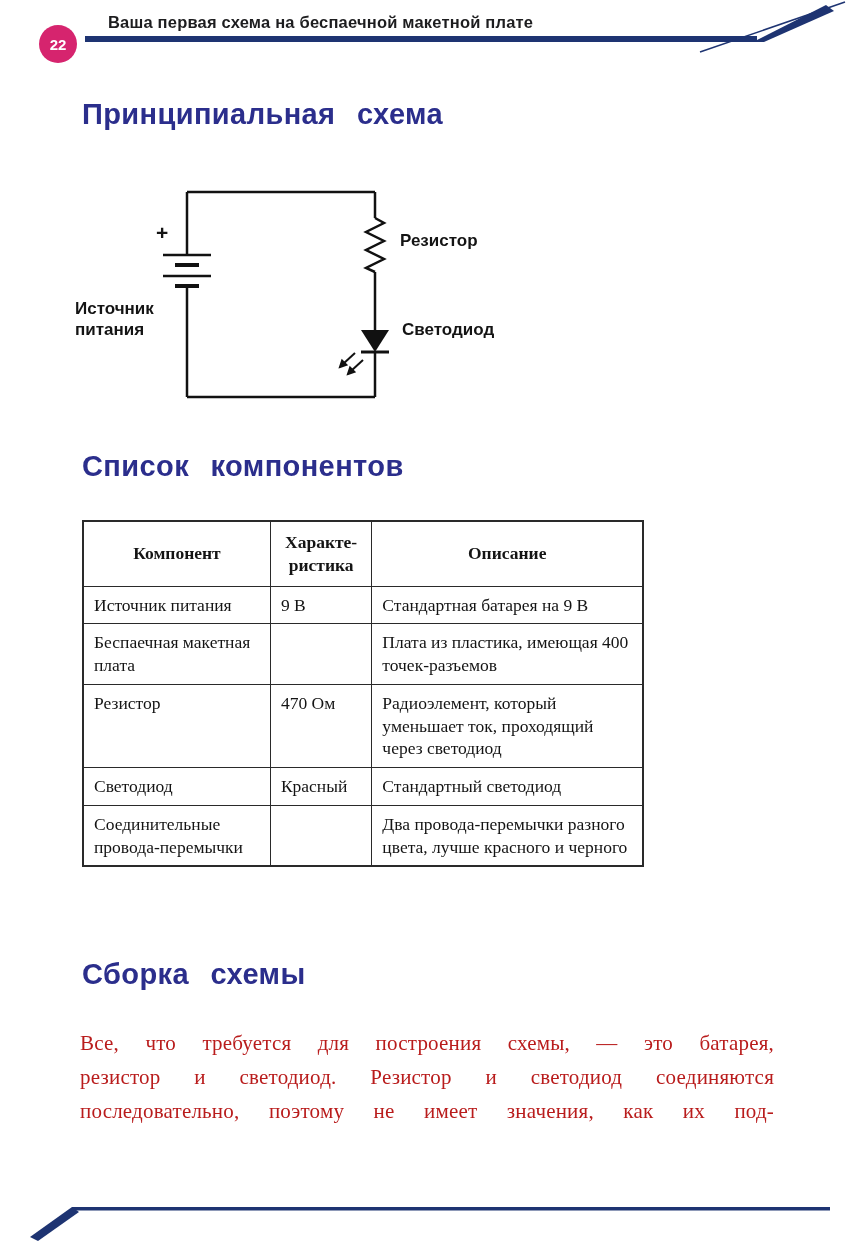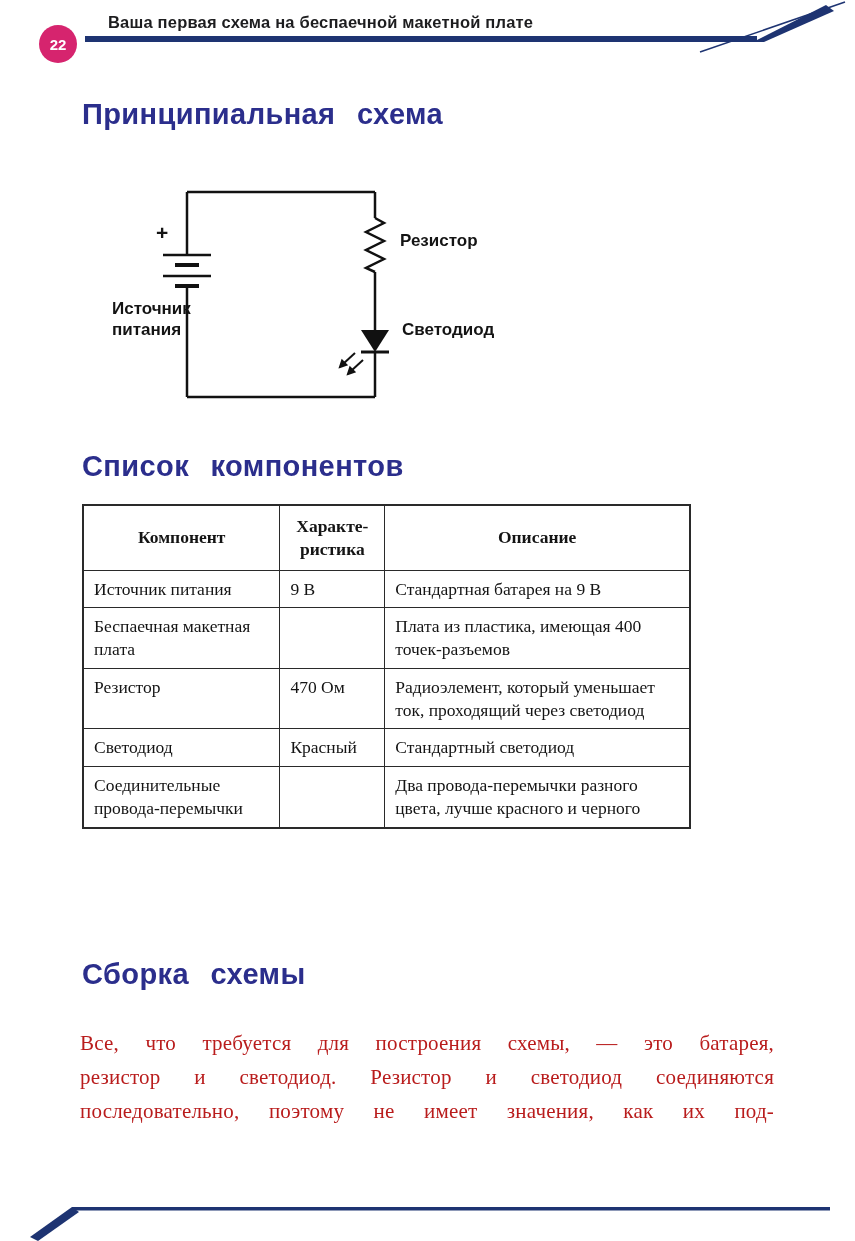--- a/index.html
+++ b/index.html
@@ -33,28 +33,28 @@
   #title-schematic{top:98px;}
   #title-components{top:450px;}
   #title-assembly{top:958px;}
   
   .circuit{position:absolute;left:60px;top:180px;width:560px;height:235px;}
   .circuit svg{position:absolute;left:0;top:0;}
   .circuit-label{
     position:absolute;
     font-size:17px;font-weight:bold;color:#141414;line-height:21px;
   }
-  .pre{white-space:pre-line;margin-left:37px;}
+  .pre{white-space:pre-line;}
   #lbl-plus{left:96px;top:42px;font-size:21px;}
   #lbl-source{left:15px;top:118px;}
   #lbl-resistor{left:340px;top:50px;}
   #lbl-led{left:342px;top:139px;}
   
   .components-table{
-    position:absolute;left:82px;top:504px;width:609px;
+    position:absolute;left:82px;top:520px;width:562px;
     border-collapse:collapse;
     font-family:"Liberation Serif",serif;
     font-size:17.5px;color:#141414;
     border:2px solid #2a2a2a;
   }
   .components-table th,.components-table td{
     border:1px solid #2a2a2a;
     padding:7px 10px;
     line-height:1.3;
     vertical-align:top;

